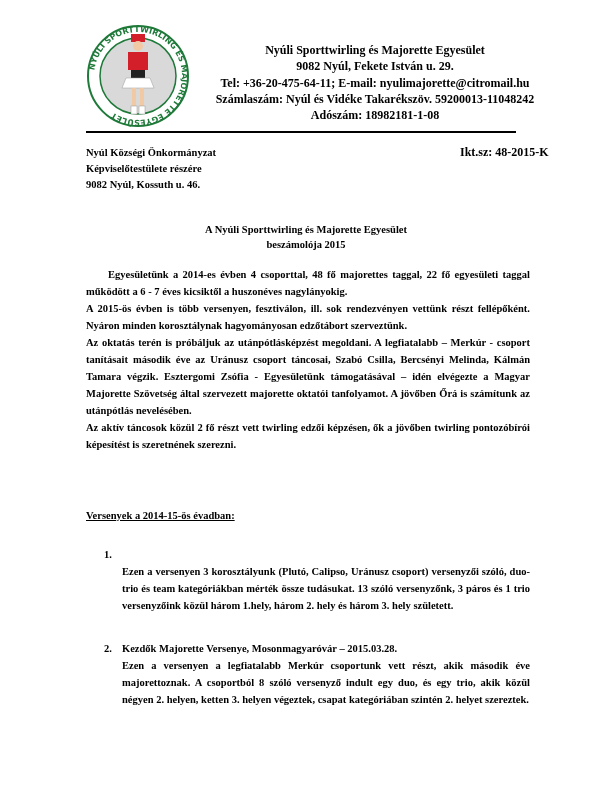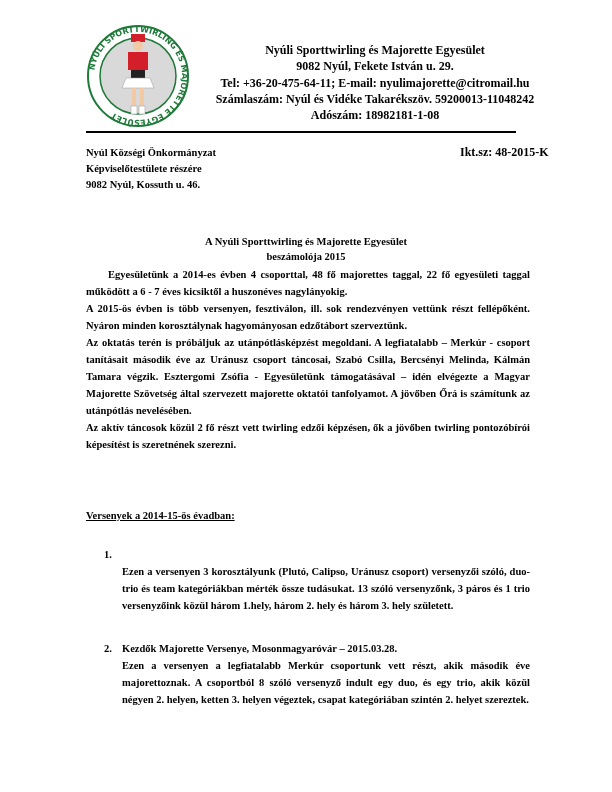--- a/index.html
+++ b/index.html
@@ -4,21 +4,21 @@
 <style>
   html, body { margin: 0; padding: 0; background: #ffffff; }
   body { width: 612px; height: 792px; position: relative; overflow: hidden;
          font-family: "Liberation Serif", "DejaVu Serif", serif; color: #000; }
   .logo { position: absolute; left: 84px; top: 24px; width: 108px; height: 104px; }
   .header { position: absolute; left: 190px; top: 42px; width: 370px; text-align: center;
             font-weight: bold; font-size: 12px; line-height: 16.3px; }
   .rule { position: absolute; left: 86px; top: 131px; width: 430px; height: 2px; background: #000; }
   .addressee { position: absolute; left: 86px; top: 145px; font-weight: bold; font-size: 10.5px; line-height: 16px; }
   .iktato { position: absolute; left: 460px; top: 145px; font-weight: bold; font-size: 12px; }
-  .title { position: absolute; left: 0; width: 612px; top: 234px; text-align: center; font-weight: bold; font-size: 10.5px; line-height: 15px; }
+  .title { position: absolute; left: 0; width: 612px; top: 222px; text-align: center; font-weight: bold; font-size: 10.5px; line-height: 15px; }
   .body { position: absolute; left: 86px; top: 266px; width: 444px; font-weight: bold; font-size: 10.5px; line-height: 17px; text-align: justify; }
   .body p { margin: 0; }
   .body p.indent { text-indent: 22px; }
   .section-title { position: absolute; left: 86px; top: 510px; font-weight: bold; font-size: 10.5px; text-decoration: underline; }
   .comp { position: absolute; left: 104px; width: 426px; font-weight: bold; font-size: 10.5px; line-height: 17px; }
   .comp .head { display: flex; }
   .comp .num { width: 18px; }
   .comp .desc { margin-left: 18px; text-align: justify; }
   .comp1 { top: 546px; }
   .comp2 { top: 640px; }

